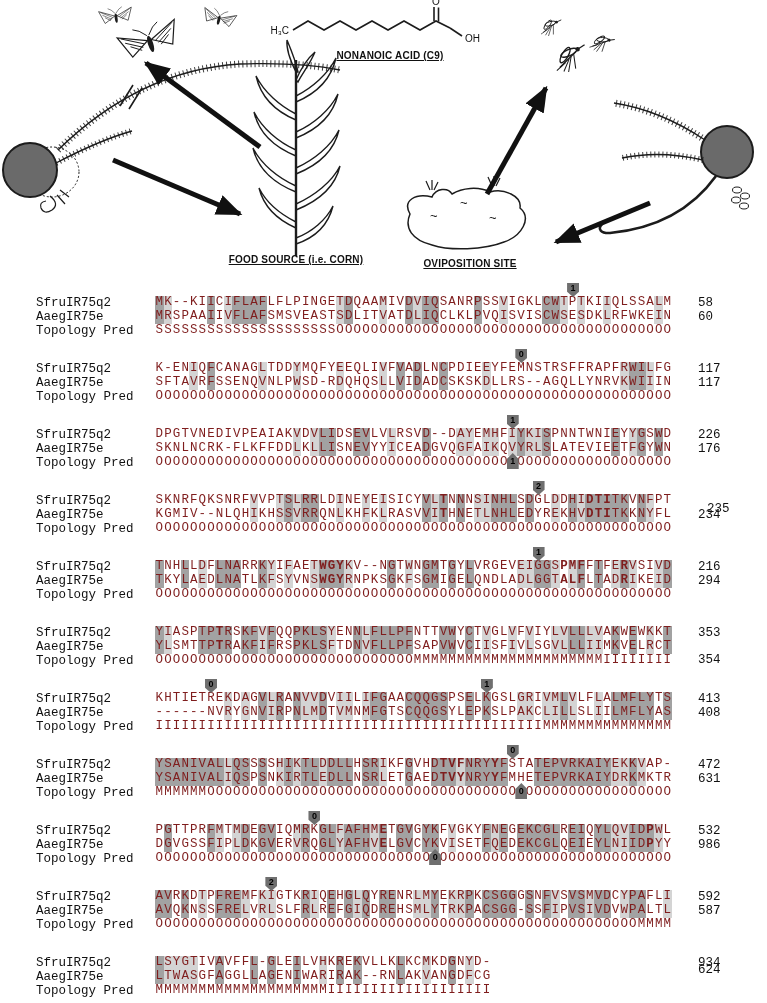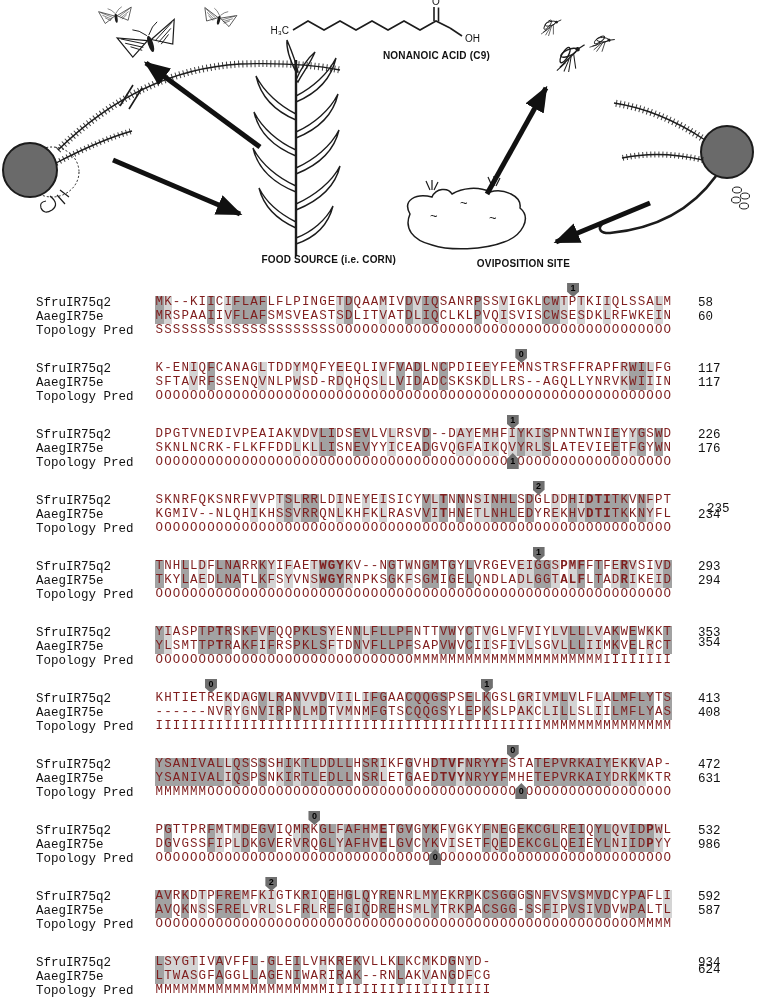--- a/index.html
+++ b/index.html
@@ -1,19 +1,19 @@
 <!DOCTYPE html>
 <html><head>
 <meta charset="utf-8">
 <style>
   html,body{margin:0;padding:0;}
   body{width:767px;height:1003px;position:relative;background:#fff;overflow:hidden;
        font-family:"Liberation Sans",sans-serif;--idc:#a2a2a2;--simc:#d4d4d4;--mkc:#6f6f6f;}
   .toplabel{position:absolute;font:bold 10px "Liberation Sans",sans-serif;color:#111;
-            text-align:right;width:200px;letter-spacing:.2px;}
+            text-align:center;width:200px;letter-spacing:.2px;text-decoration:underline;}
   #lbl-compound{left:290px;top:50px;}
   #lbl-food{left:196px;top:254px;}
   #lbl-ovi{left:370px;top:258px;}
   #alignment{position:absolute;left:0;top:296px;width:767px;}
   .ablock{position:relative;height:42px;margin-bottom:24px;}
   .rowlab{position:absolute;left:36px;height:14px;line-height:13px;white-space:pre;
           font:12.5px "Liberation Mono",monospace;color:#111;}
   .seqrow{position:absolute;left:155px;height:14px;white-space:nowrap;
           font:12.5px "Liberation Mono",monospace;color:#7f1d1d;}
   .num{position:absolute;left:698px;height:14px;line-height:13px;
@@ -181,35 +181,35 @@
       <div class="rowlab" style="top: 14px;">AaegIR75e</div>
       <div class="seqrow" style="top: 14px;"><span class="ch">K</span><span class="ch">G</span><span class="ch">M</span><span class="ch">I</span><span class="ch">V</span><span class="ch">-</span><span class="ch">-</span><span class="ch">N</span><span class="ch">L</span><span class="ch">Q</span><span class="ch">H</span><span class="ch sim">I</span><span class="ch">K</span><span class="ch">H</span><span class="ch sim">S</span><span class="ch id">S</span><span class="ch sim">V</span><span class="ch id">R</span><span class="ch id">R</span><span class="ch">Q</span><span class="ch">N</span><span class="ch sim">L</span><span class="ch">K</span><span class="ch">H</span><span class="ch sim">F</span><span class="ch">K</span><span class="ch sim">L</span><span class="ch">R</span><span class="ch">A</span><span class="ch">S</span><span class="ch">V</span><span class="ch id">V</span><span class="ch sim">I</span><span class="ch id b">T</span><span class="ch">H</span><span class="ch id">N</span><span class="ch">E</span><span class="ch sim">T</span><span class="ch sim">L</span><span class="ch id">N</span><span class="ch id">H</span><span class="ch id">L</span><span class="ch">E</span><span class="ch id">D</span><span class="ch">Y</span><span class="ch">R</span><span class="ch sim">E</span><span class="ch">K</span><span class="ch id">H</span><span class="ch sim">V</span><span class="ch id b">D</span><span class="ch id b">T</span><span class="ch id b">I</span><span class="ch id">T</span><span class="ch id">K</span><span class="ch">K</span><span class="ch id">N</span><span class="ch sim">Y</span><span class="ch">F</span><span class="ch">L</span></div>
       <div class="num" style="top: 14px;">234</div>
       <div class="rowlab" style="top: 28px;">Topology Pred</div>
       <div class="seqrow" style="top: 28px;"><span class="ch">O</span><span class="ch">O</span><span class="ch">O</span><span class="ch">O</span><span class="ch">O</span><span class="ch">O</span><span class="ch">O</span><span class="ch">O</span><span class="ch">O</span><span class="ch">O</span><span class="ch">O</span><span class="ch">O</span><span class="ch">O</span><span class="ch">O</span><span class="ch">O</span><span class="ch">O</span><span class="ch">O</span><span class="ch">O</span><span class="ch">O</span><span class="ch">O</span><span class="ch">O</span><span class="ch">O</span><span class="ch">O</span><span class="ch">O</span><span class="ch">O</span><span class="ch">O</span><span class="ch">O</span><span class="ch">O</span><span class="ch">O</span><span class="ch">O</span><span class="ch">O</span><span class="ch">O</span><span class="ch">O</span><span class="ch">O</span><span class="ch">O</span><span class="ch">O</span><span class="ch">O</span><span class="ch">O</span><span class="ch">O</span><span class="ch">O</span><span class="ch">O</span><span class="ch">O</span><span class="ch">O</span><span class="ch">O</span><span class="ch">O</span><span class="ch">O</span><span class="ch">O</span><span class="ch">O</span><span class="ch">O</span><span class="ch">O</span><span class="ch">O</span><span class="ch">O</span><span class="ch">O</span><span class="ch">O</span><span class="ch">O</span><span class="ch">O</span><span class="ch">O</span><span class="ch">O</span><span class="ch">O</span><span class="ch">O</span></div>
       <div class="mk down" style="left: 532.59px; top: -13px;">2</div>
     </div>
     <div class="ablock">
       <div class="rowlab" style="top: 0px;">SfruIR75q2</div>
       <div class="seqrow" style="top: 0px;"><span class="ch id">T</span><span class="ch">N</span><span class="ch">H</span><span class="ch id">L</span><span class="ch">L</span><span class="ch sim">D</span><span class="ch">F</span><span class="ch id">L</span><span class="ch id">N</span><span class="ch id">A</span><span class="ch">R</span><span class="ch">R</span><span class="ch id">K</span><span class="ch sim">Y</span><span class="ch">I</span><span class="ch sim">F</span><span class="ch">A</span><span class="ch">E</span><span class="ch sim">T</span><span class="ch id b">W</span><span class="ch id b">G</span><span class="ch id b">Y</span><span class="ch sim">K</span><span class="ch">V</span><span class="ch">-</span><span class="ch">-</span><span class="ch">N</span><span class="ch id">G</span><span class="ch">T</span><span class="ch sim">W</span><span class="ch">N</span><span class="ch id">G</span><span class="ch id">M</span><span class="ch">T</span><span class="ch id">G</span><span class="ch">Y</span><span class="ch id">L</span><span class="ch">V</span><span class="ch">R</span><span class="ch">G</span><span class="ch">E</span><span class="ch">V</span><span class="ch sim">E</span><span class="ch sim">I</span><span class="ch id">G</span><span class="ch id">G</span><span class="ch sim">S</span><span class="ch b">P</span><span class="ch sim b">M</span><span class="ch id b">F</span><span class="ch">F</span><span class="ch id">T</span><span class="ch">F</span><span class="ch sim">E</span><span class="ch id b">R</span><span class="ch sim">V</span><span class="ch">S</span><span class="ch">I</span><span class="ch sim">V</span><span class="ch id">D</span></div>
-      <div class="num" style="top: 0px;">293</div>
+      <div class="num" style="top: 0px;">216</div>
       <div class="rowlab" style="top: 14px;">AaegIR75e</div>
       <div class="seqrow" style="top: 14px;"><span class="ch id">T</span><span class="ch">K</span><span class="ch">Y</span><span class="ch id">L</span><span class="ch">A</span><span class="ch sim">E</span><span class="ch">D</span><span class="ch id">L</span><span class="ch id">N</span><span class="ch id">A</span><span class="ch">T</span><span class="ch">L</span><span class="ch id">K</span><span class="ch sim">F</span><span class="ch">S</span><span class="ch sim">Y</span><span class="ch">V</span><span class="ch">N</span><span class="ch sim">S</span><span class="ch id b">W</span><span class="ch id b">G</span><span class="ch id b">Y</span><span class="ch sim">R</span><span class="ch">N</span><span class="ch">P</span><span class="ch">K</span><span class="ch">S</span><span class="ch id">G</span><span class="ch">K</span><span class="ch sim">F</span><span class="ch">S</span><span class="ch id">G</span><span class="ch id">M</span><span class="ch">I</span><span class="ch id">G</span><span class="ch">E</span><span class="ch id">L</span><span class="ch">Q</span><span class="ch">N</span><span class="ch">D</span><span class="ch">L</span><span class="ch">A</span><span class="ch sim">D</span><span class="ch sim">L</span><span class="ch id">G</span><span class="ch id">G</span><span class="ch sim">T</span><span class="ch b">A</span><span class="ch sim b">L</span><span class="ch id b">F</span><span class="ch">L</span><span class="ch id">T</span><span class="ch">A</span><span class="ch sim">D</span><span class="ch id b">R</span><span class="ch sim">I</span><span class="ch">K</span><span class="ch">E</span><span class="ch sim">I</span><span class="ch id">D</span></div>
       <div class="num" style="top: 14px;">294</div>
       <div class="rowlab" style="top: 28px;">Topology Pred</div>
       <div class="seqrow" style="top: 28px;"><span class="ch">O</span><span class="ch">O</span><span class="ch">O</span><span class="ch">O</span><span class="ch">O</span><span class="ch">O</span><span class="ch">O</span><span class="ch">O</span><span class="ch">O</span><span class="ch">O</span><span class="ch">O</span><span class="ch">O</span><span class="ch">O</span><span class="ch">O</span><span class="ch">O</span><span class="ch">O</span><span class="ch">O</span><span class="ch">O</span><span class="ch">O</span><span class="ch">O</span><span class="ch">O</span><span class="ch">O</span><span class="ch">O</span><span class="ch">O</span><span class="ch">O</span><span class="ch">O</span><span class="ch">O</span><span class="ch">O</span><span class="ch">O</span><span class="ch">O</span><span class="ch">O</span><span class="ch">O</span><span class="ch">O</span><span class="ch">O</span><span class="ch">O</span><span class="ch">O</span><span class="ch">O</span><span class="ch">O</span><span class="ch">O</span><span class="ch">O</span><span class="ch">O</span><span class="ch">O</span><span class="ch">O</span><span class="ch">O</span><span class="ch">O</span><span class="ch">O</span><span class="ch">O</span><span class="ch">O</span><span class="ch">O</span><span class="ch">O</span><span class="ch">O</span><span class="ch">O</span><span class="ch">O</span><span class="ch">O</span><span class="ch">O</span><span class="ch">O</span><span class="ch">O</span><span class="ch">O</span><span class="ch">O</span><span class="ch">O</span></div>
       <div class="mk down" style="left: 532.59px; top: -13px;">1</div>
     </div>
     <div class="ablock">
       <div class="rowlab" style="top: 0px;">SfruIR75q2</div>
       <div class="seqrow" style="top: 0px;"><span class="ch id">Y</span><span class="ch sim">I</span><span class="ch">A</span><span class="ch">S</span><span class="ch">P</span><span class="ch id">T</span><span class="ch id">P</span><span class="ch id b">T</span><span class="ch id">R</span><span class="ch">S</span><span class="ch id">K</span><span class="ch id">F</span><span class="ch sim">V</span><span class="ch id">F</span><span class="ch">Q</span><span class="ch">Q</span><span class="ch id">P</span><span class="ch id">K</span><span class="ch id">L</span><span class="ch id">S</span><span class="ch sim">Y</span><span class="ch">E</span><span class="ch">N</span><span class="ch id">N</span><span class="ch sim">L</span><span class="ch id">F</span><span class="ch id">L</span><span class="ch id">L</span><span class="ch id">P</span><span class="ch id">F</span><span class="ch">N</span><span class="ch">T</span><span class="ch">T</span><span class="ch id">V</span><span class="ch id">W</span><span class="ch">Y</span><span class="ch id">C</span><span class="ch">T</span><span class="ch sim">V</span><span class="ch">G</span><span class="ch">L</span><span class="ch sim">V</span><span class="ch">F</span><span class="ch sim">V</span><span class="ch">I</span><span class="ch">Y</span><span class="ch sim">L</span><span class="ch sim">V</span><span class="ch id">L</span><span class="ch id">L</span><span class="ch sim">L</span><span class="ch sim">V</span><span class="ch">A</span><span class="ch id">K</span><span class="ch">W</span><span class="ch id">E</span><span class="ch">W</span><span class="ch sim">K</span><span class="ch">K</span><span class="ch id">T</span></div>
       <div class="num" style="top: 0px;">353</div>
       <div class="rowlab" style="top: 14px;">AaegIR75e</div>
       <div class="seqrow" style="top: 14px;"><span class="ch id">Y</span><span class="ch sim">L</span><span class="ch">S</span><span class="ch">M</span><span class="ch">T</span><span class="ch id">T</span><span class="ch id">P</span><span class="ch id b">T</span><span class="ch id">R</span><span class="ch">A</span><span class="ch id">K</span><span class="ch id">F</span><span class="ch sim">I</span><span class="ch id">F</span><span class="ch">R</span><span class="ch">S</span><span class="ch id">P</span><span class="ch id">K</span><span class="ch id">L</span><span class="ch id">S</span><span class="ch sim">F</span><span class="ch">T</span><span class="ch">D</span><span class="ch id">N</span><span class="ch sim">V</span><span class="ch id">F</span><span class="ch id">L</span><span class="ch id">L</span><span class="ch id">P</span><span class="ch id">F</span><span class="ch">S</span><span class="ch">A</span><span class="ch">P</span><span class="ch id">V</span><span class="ch id">W</span><span class="ch">V</span><span class="ch id">C</span><span class="ch">I</span><span class="ch sim">I</span><span class="ch">S</span><span class="ch">F</span><span class="ch sim">I</span><span class="ch">V</span><span class="ch sim">L</span><span class="ch">S</span><span class="ch">G</span><span class="ch sim">V</span><span class="ch sim">L</span><span class="ch id">L</span><span class="ch id">L</span><span class="ch sim">I</span><span class="ch sim">I</span><span class="ch">M</span><span class="ch id">K</span><span class="ch">V</span><span class="ch id">E</span><span class="ch">L</span><span class="ch sim">R</span><span class="ch">C</span><span class="ch id">T</span></div>
-      <div class="num" style="top: 10px; text-align: center;">354</div>
+      <div class="num" style="top: 27px; text-align: center;">354</div>
       <div class="rowlab" style="top: 28px;">Topology Pred</div>
       <div class="seqrow" style="top: 28px;"><span class="ch">O</span><span class="ch">O</span><span class="ch">O</span><span class="ch">O</span><span class="ch">O</span><span class="ch">O</span><span class="ch">O</span><span class="ch">O</span><span class="ch">O</span><span class="ch">O</span><span class="ch">O</span><span class="ch">O</span><span class="ch">O</span><span class="ch">O</span><span class="ch">O</span><span class="ch">O</span><span class="ch">O</span><span class="ch">O</span><span class="ch">O</span><span class="ch">O</span><span class="ch">O</span><span class="ch">O</span><span class="ch">O</span><span class="ch">O</span><span class="ch">O</span><span class="ch">O</span><span class="ch">O</span><span class="ch">O</span><span class="ch">O</span><span class="ch">O</span><span class="ch">M</span><span class="ch">M</span><span class="ch">M</span><span class="ch">M</span><span class="ch">M</span><span class="ch">M</span><span class="ch">M</span><span class="ch">M</span><span class="ch">M</span><span class="ch">M</span><span class="ch">M</span><span class="ch">M</span><span class="ch">M</span><span class="ch">M</span><span class="ch">M</span><span class="ch">M</span><span class="ch">M</span><span class="ch">M</span><span class="ch">M</span><span class="ch">M</span><span class="ch">M</span><span class="ch">M</span><span class="ch">I</span><span class="ch">I</span><span class="ch">I</span><span class="ch">I</span><span class="ch">I</span><span class="ch">I</span><span class="ch">I</span><span class="ch">I</span></div>
     </div>
     <div class="ablock">
       <div class="rowlab" style="top: 0px;">SfruIR75q2</div>
       <div class="seqrow" style="top: 0px;"><span class="ch">K</span><span class="ch">H</span><span class="ch">T</span><span class="ch">I</span><span class="ch">E</span><span class="ch">T</span><span class="ch">R</span><span class="ch">E</span><span class="ch sim">K</span><span class="ch">D</span><span class="ch sim">A</span><span class="ch">G</span><span class="ch id">V</span><span class="ch sim">L</span><span class="ch id">R</span><span class="ch">A</span><span class="ch id">N</span><span class="ch sim">V</span><span class="ch sim">V</span><span class="ch id">D</span><span class="ch">V</span><span class="ch sim">I</span><span class="ch sim">I</span><span class="ch">L</span><span class="ch sim">I</span><span class="ch id">F</span><span class="ch id">G</span><span class="ch">A</span><span class="ch">A</span><span class="ch id">C</span><span class="ch id">Q</span><span class="ch id">Q</span><span class="ch id">G</span><span class="ch id">S</span><span class="ch">P</span><span class="ch">S</span><span class="ch id">E</span><span class="ch">L</span><span class="ch id">K</span><span class="ch">G</span><span class="ch">S</span><span class="ch">L</span><span class="ch sim">G</span><span class="ch sim">R</span><span class="ch">I</span><span class="ch sim">V</span><span class="ch sim">M</span><span class="ch id">L</span><span class="ch sim">V</span><span class="ch">L</span><span class="ch">F</span><span class="ch sim">L</span><span class="ch">A</span><span class="ch id">L</span><span class="ch id">M</span><span class="ch id">F</span><span class="ch id">L</span><span class="ch id">Y</span><span class="ch">T</span><span class="ch id">S</span></div>
       <div class="num" style="top: 0px;">413</div>
       <div class="rowlab" style="top: 14px;">AaegIR75e</div>
       <div class="seqrow" style="top: 14px;"><span class="ch">-</span><span class="ch">-</span><span class="ch">-</span><span class="ch">-</span><span class="ch">-</span><span class="ch">-</span><span class="ch">N</span><span class="ch">V</span><span class="ch sim">R</span><span class="ch">Y</span><span class="ch sim">G</span><span class="ch">N</span><span class="ch id">V</span><span class="ch sim">I</span><span class="ch id">R</span><span class="ch">P</span><span class="ch id">N</span><span class="ch sim">L</span><span class="ch sim">M</span><span class="ch id">D</span><span class="ch">T</span><span class="ch sim">V</span><span class="ch sim">M</span><span class="ch">N</span><span class="ch sim">M</span><span class="ch id">F</span><span class="ch id">G</span><span class="ch">T</span><span class="ch">S</span><span class="ch id">C</span><span class="ch id">Q</span><span class="ch id">Q</span><span class="ch id">G</span><span class="ch id">S</span><span class="ch">Y</span><span class="ch">L</span><span class="ch id">E</span><span class="ch">P</span><span class="ch id">K</span><span class="ch">S</span><span class="ch">L</span><span class="ch">P</span><span class="ch sim">A</span><span class="ch sim">K</span><span class="ch">C</span><span class="ch sim">L</span><span class="ch sim">I</span><span class="ch id">L</span><span class="ch sim">L</span><span class="ch">S</span><span class="ch">L</span><span class="ch sim">I</span><span class="ch">I</span><span class="ch id">L</span><span class="ch id">M</span><span class="ch id">F</span><span class="ch id">L</span><span class="ch id">Y</span><span class="ch">A</span><span class="ch id">S</span></div>
       <div class="num" style="top: 14px;">408</div>

